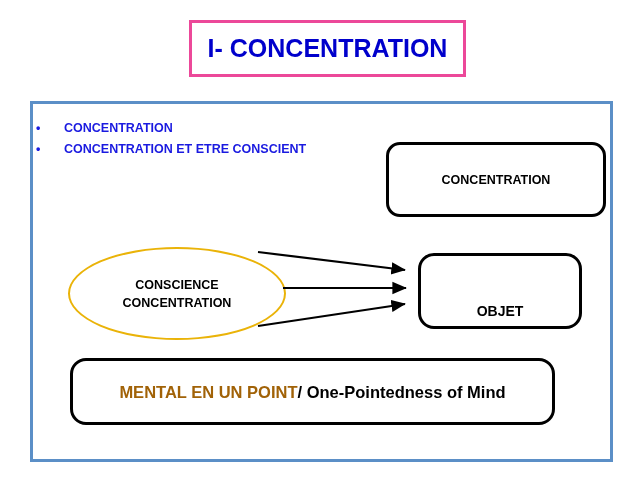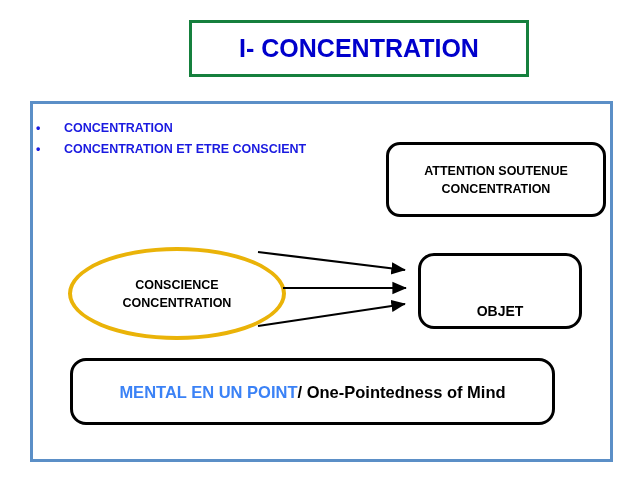--- a/index.html
+++ b/index.html
@@ -14,24 +14,24 @@
     overflow: hidden;
     font-family: "Liberation Sans", sans-serif;
     -webkit-font-smoothing: antialiased;
   }
 
   
   #title-box {
     position: absolute;
     left: 189px;
     top: 20px;
-    width: 340px;
+    width: 277px;
     height: 57px;
     box-sizing: border-box;
-    border: 3px solid #15803d;
+    border: 3px solid #ec4899;
     background: #ffffff;
     display: flex;
     align-items: center;
     justify-content: center;
   }
   #title-text {
     color: #0000cc;
     font-size: 25px;
     font-weight: bold;
     letter-spacing: 0px;
@@ -125,32 +125,32 @@
     border-radius: 16px;
     padding: 0 14px;
   }
   #mental-text {
     font-size: 16.5px;
     font-weight: bold;
     line-height: 24px;
     color: #000000;
   }
   #mental-text .blue {
-    color: #3b82f6;
+    color: #a16207;
   }
 
   
   #conscience-ellipse {
     position: absolute;
     left: 68px;
     top: 247px;
     width: 218px;
     height: 93px;
     box-sizing: border-box;
-    border: 4px solid #eab308;
+    border: 2px solid #eab308;
     border-radius: 50%;
     background: #ffffff;
     display: flex;
     align-items: center;
     justify-content: center;
     text-align: center;
   }
   #conscience-text {
     font-size: 12.5px;
     font-weight: bold;
@@ -184,21 +184,20 @@
     <span>CONCENTRATION</span>
   </li>
   <li>
     <span class="bullet-dot">•</span>
     <span>CONCENTRATION ET ETRE CONSCIENT</span>
   </li>
 </ul>
 
 <div id="attention-box" class="round-box">
   <div class="box-lines">
-    <div>ATTENTION SOUTENUE</div>
     <div>CONCENTRATION</div>
   </div>
 </div>
 
 <div id="conscience-ellipse">
   <div id="conscience-text">
     <div>CONSCIENCE</div>
     <div>CONCENTRATION</div>
   </div>
 </div>

